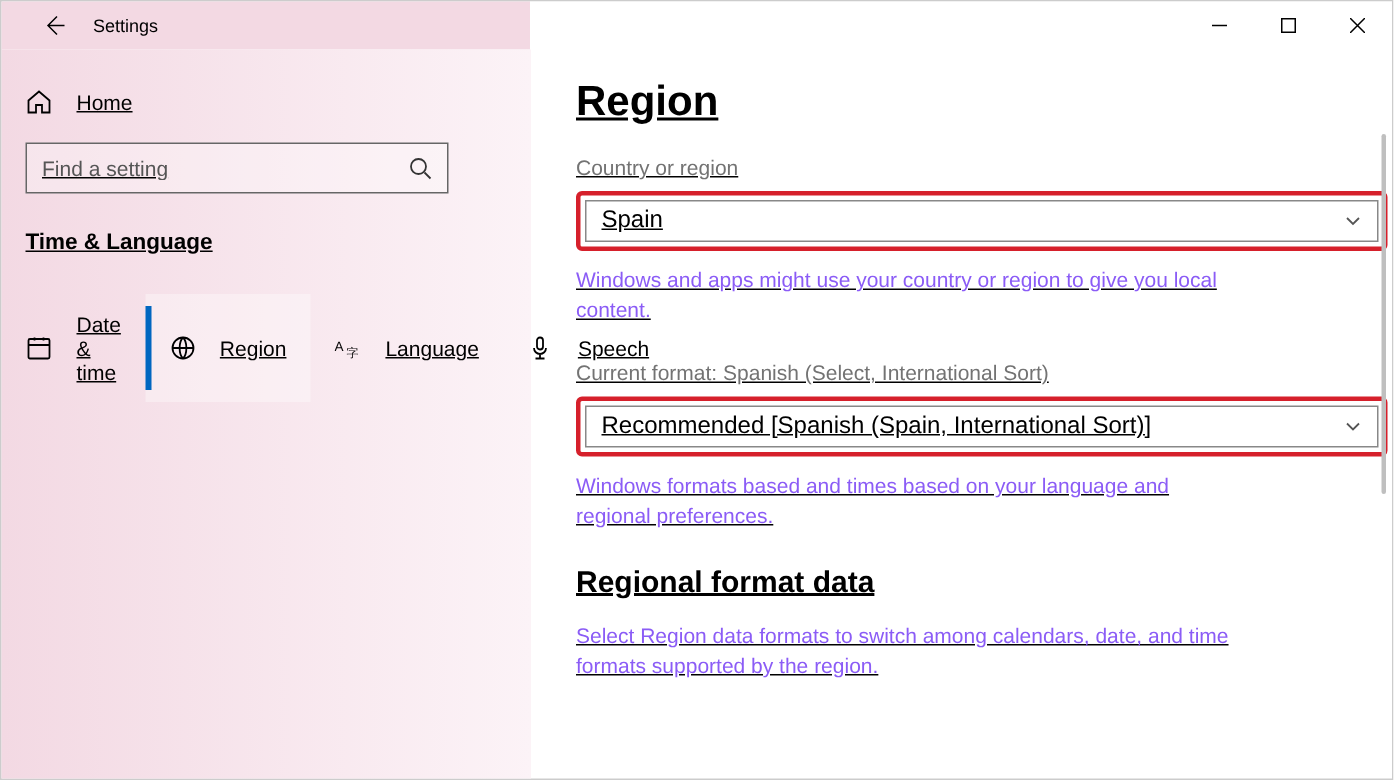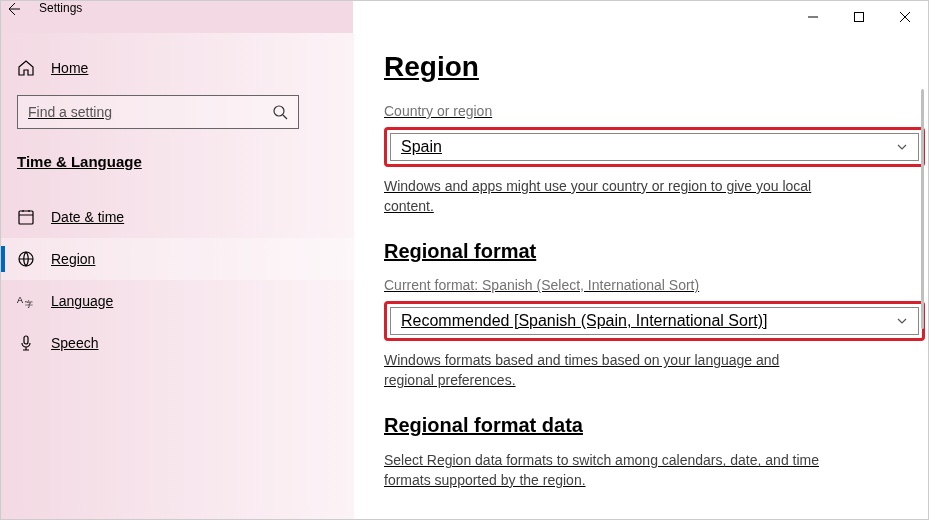--- a/index.html
+++ b/index.html
@@ -23,22 +23,23 @@
       border: 1px solid #ccc;
     }
     .titlebar {
       height: 32px;
       display: flex;
       align-items: stretch;
       background: linear-gradient(to right, #f3d9e3 0%, #f3d9e3 38%, #fff 38%, #fff 100%);
     }
     .titlebar-left {
       display: flex;
+      align-items: center;
       gap: 18px;
-      padding-left: 4px;
+      padding-left: 27px;
     }
     .back-arrow {
       width: 16px;
       height: 16px;
       display: flex;
       align-items: center;
       justify-content: center;
     }
     .titlebar-title {
       font-size: 12px;
@@ -115,21 +116,21 @@
     }
     .category {
       padding: 12px 16px 14px 16px;
       font-size: 15px;
       font-weight: 600;
       color: #000;
     }
     .nav {
       margin-top: 12px;
       display: flex;
-      flex-direction: column;
+      flex-direction: row;
     }
     .nav-item {
       display: flex;
       align-items: center;
       gap: 16px;
       padding: 12px 16px;
       cursor: pointer;
       position: relative;
       font-size: 14px;
       color: #000;
@@ -191,21 +192,21 @@
       padding: 3px;
       border: 3px solid #d6202b;
       border-radius: 4px;
       margin-bottom: 10px;
     }
     .dropdown-wrap .dropdown-inner {
       width: 100%;
     }
     .desc {
       font-size: 14px;
-      color: #404040;
+      color: #8b5cf6;
       max-width: 440px;
       line-height: 1.4;
       margin-bottom: 24px;
     }
     h2.section-title {
       font-size: 20px;
       font-weight: 600;
       margin-bottom: 14px;
       color: #000;
     }
@@ -326,21 +327,20 @@
           <span>Spain</span>
           <span class="chevron-down">
             <svg viewBox="0 0 12 12" width="12" height="12" fill="none" stroke="#555" stroke-width="1.2">
                 <path d="M2 4 L6 8 L10 4"></path>
               </svg>
           </span>
         </div>
       </div>
       <div class="desc">Windows and apps might use your country or region to give you local content.</div>
 
-      <h2 class="section-title">Regional format</h2>
       <div class="field-label">Current format: Spanish (Select, International Sort)</div>
       <div class="dropdown-wrap">
         <div class="dropdown-inner">
           <span>Recommended [Spanish (Spain, International Sort)]</span>
           <span class="chevron-down">
             <svg viewBox="0 0 12 12" width="12" height="12" fill="none" stroke="#555" stroke-width="1.2">
                 <path d="M2 4 L6 8 L10 4"></path>
               </svg>
           </span>
         </div>

